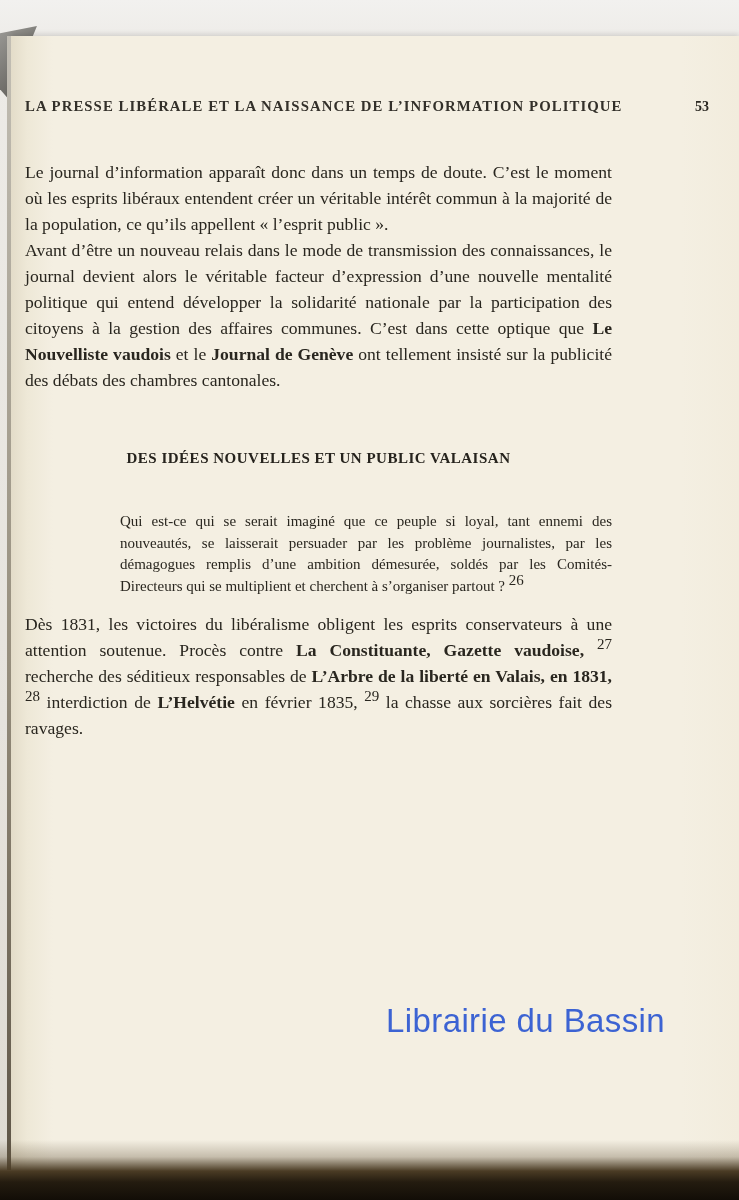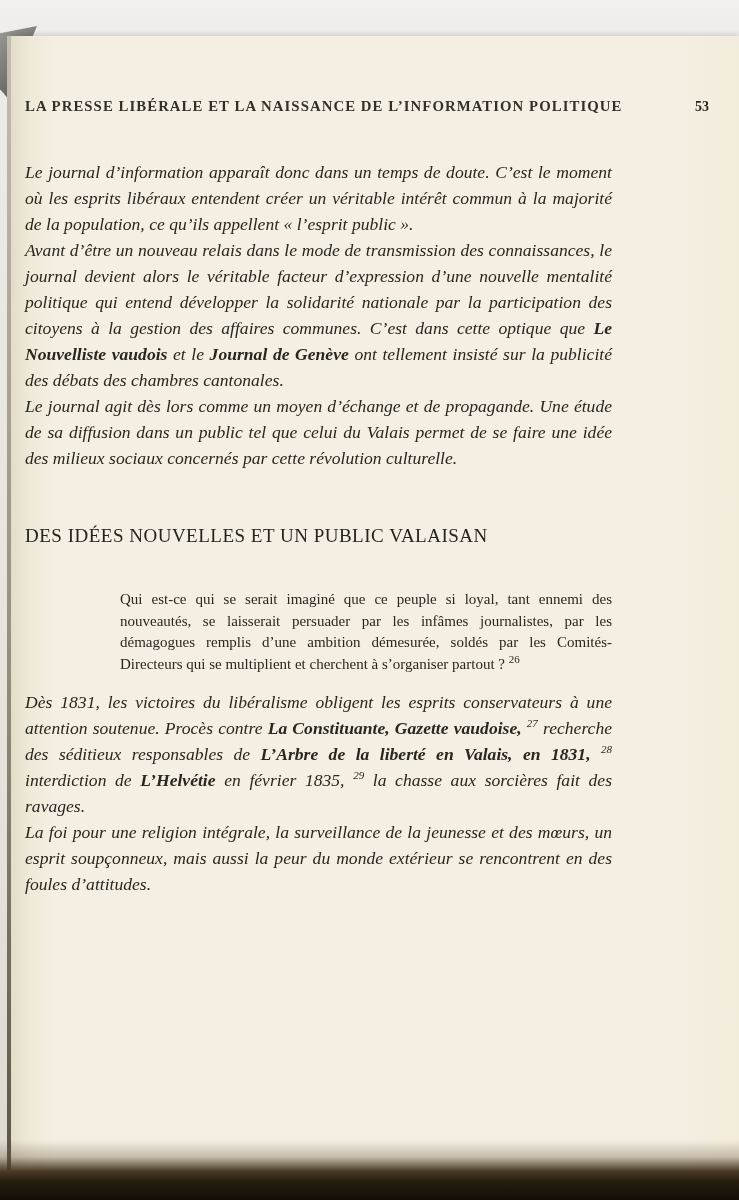--- a/index.html
+++ b/index.html
@@ -21,30 +21,30 @@
   .page::before { content:""; position:absolute; left:-4px; top:0; bottom:0; width:4px;
     background:linear-gradient(180deg,#c2beb4,#968e7d 55%,#5d5446); }
 
   .header { display:flex; justify-content:space-between; align-items:baseline;
     padding:62px 30px 0 14px; }
   .header-title { font-size:14.8px; font-weight:bold; letter-spacing:1.05px; color:#33302a; }
   .page-number { font-size:14px; font-weight:bold; color:#2b2822; }
 
   .text { padding:44px 127px 0 14px; color:#29261f; font-size:17.6px;
     line-height:26px; text-align:justify; }
-  .text p { margin:0;font-style:italic; }
+  .text p { margin:0; }
   .text b { font-weight:bold; }
 
-  .heading { text-align:left; font-weight:normal; font-size:19px;
+  .heading { text-align:center; font-weight:bold; font-size:15px;
     letter-spacing:0.5px; margin:52px 0 40px; color:#26231d; }
 
   .quote { margin:16px 0 14px 95px; font-size:15px; line-height:21.5px;
     text-align:justify; }
 
-  sup { font-size:11px; vertical-align:super; line-height:0; }
+  sup { font-size:15px; vertical-align:super; line-height:0; }
 
   .watermark { position:absolute; left:386px; top:1002px; z-index:5;
     font-family:"Liberation Sans", sans-serif; font-size:33px;
     color:rgba(34,80,208,0.88); letter-spacing:0.4px; white-space:nowrap; }
 
   
   .bottom-band { position:absolute; left:0; right:0; bottom:0; height:60px; z-index:4;
     background:linear-gradient(180deg,
       rgba(70,56,34,0) 0%,
       rgba(90,74,48,0.30) 28%,
@@ -65,30 +65,29 @@
       <span class="header-title">LA PRESSE LIBÉRALE ET LA NAISSANCE DE L’INFORMATION POLITIQUE</span>
       <span class="page-number">53</span>
     </div>
 
     <div class="text">
 
       <p>Le journal d’information apparaît donc dans un temps de doute. C’est le moment où les esprits libéraux entendent créer un véritable intérêt commun à la majorité de la population, ce qu’ils appellent « l’esprit public ».</p>
 
       <p><span>Avant d’être un nouveau relais dans le mode de transmission des connaissances, le journal devient alors le véritable facteur d’expression d’une nouvelle mentalité politique qui entend développer la solidarité nationale par la participation des citoyens à la gestion des affaires communes. C’est dans cette optique que </span><b>Le Nouvelliste vaudois</b><span> et le </span><b>Journal de Genève</b><span> ont tellement insisté sur la publicité des débats des chambres cantonales.</span></p>
 
-      <p>Le journal agit dès lors comme un moyen d’échange et de propagande. Une étude de sa diffusion dans un public tel que celui du Valais permet de se faire une idée des milieux sociaux concernés par cette révolution culturelle.</p>
 
       <div class="heading">DES IDÉES NOUVELLES ET UN PUBLIC VALAISAN</div>
 
 
-      <div class="quote"><span>Qui est-ce qui se serait imaginé que ce peuple si loyal, tant ennemi des nouveautés, se laisserait persuader par les infâmes journalistes, par les démagogues remplis d’une ambition démesurée, soldés par les Comités-Directeurs qui se multiplient et cherchent à s’organiser partout ? </span><sup>26</sup></div>
+      <div class="quote"><span>Qui est-ce qui se serait imaginé que ce peuple si loyal, tant ennemi des nouveautés, se laisserait persuader par les problème journalistes, par les démagogues remplis d’une ambition démesurée, soldés par les Comités-Directeurs qui se multiplient et cherchent à s’organiser partout ? </span><sup>26</sup></div>
 
       <p><span>Dès 1831, les victoires du libéralisme obligent les esprits conservateurs à une attention soutenue. Procès contre </span><b>La Constituante, Gazette vaudoise,</b> <sup>27</sup><span> recherche des séditieux responsables de </span><b>L’Arbre de la liberté en Valais, en 1831,</b> <sup>28</sup><span> interdiction de </span><b>L’Helvétie</b><span> en février 1835, </span><sup>29</sup><span> la chasse aux sorcières fait des ravages.</span></p>
 
-      <p>La foi pour une religion intégrale, la surveillance de la jeunesse et des mœurs, un esprit soupçonneux, mais aussi la peur du monde extérieur se rencontrent en des foules d’attitudes.</p>
 
     </div>
   </div>
 
+  <div class="watermark">Librairie du Bassin</div>
 
   <div class="bottom-band"></div>
 
 </div>
 
 </body></html>

